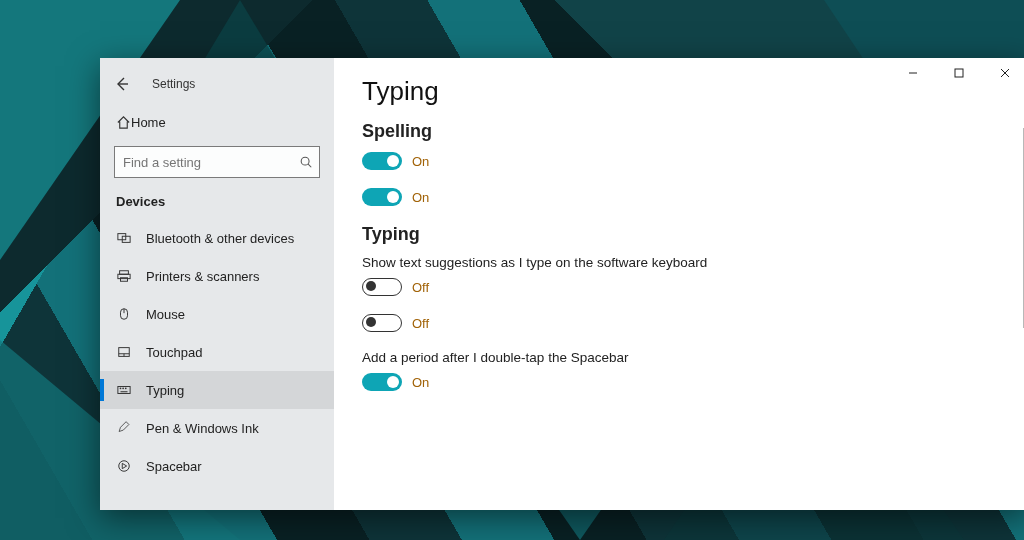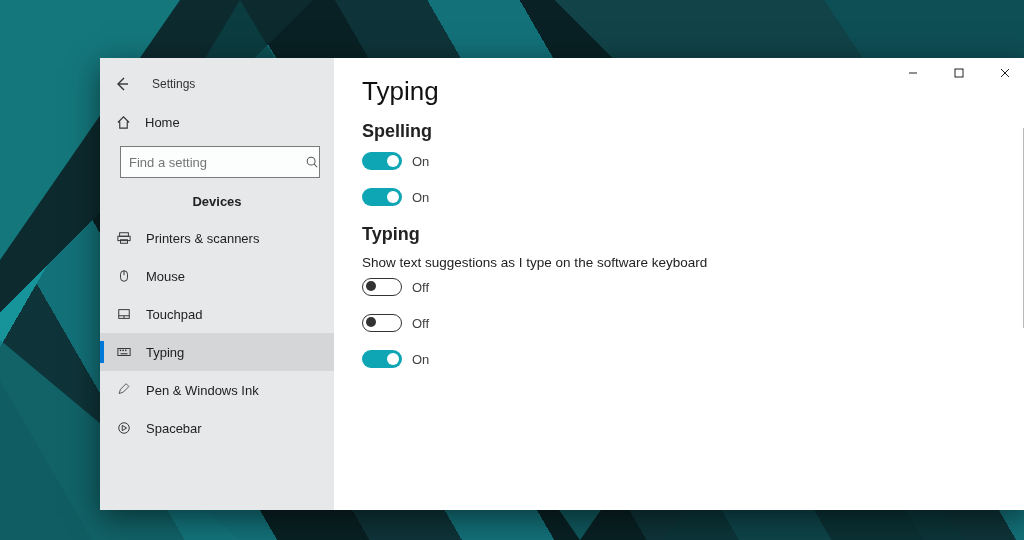--- a/index.html
+++ b/index.html
@@ -67,40 +67,39 @@
   .back-btn {
     width: 24px; height: 24px;
     display:flex;align-items:center;justify-content:center;
     color:#333;
   }
   .app-title { font-size: 12px; color:#333; }
   .home-row {
     display:flex; align-items:center;
     height: 40px;
     padding-left: 16px;
-    gap: 14px;
     font-size: 13px;
     color:#222;
   }
   .search-wrap {
-    margin: 4px 14px 10px 20px;
+    margin: 4px 14px 10px 14px;
     height: 32px;
     border: 1px solid #7a7a7a;
     background: #fcfdfd;
     display:flex; align-items:center;
     padding: 0 8px;
   }
   .search-input {
     flex:1; border:0; outline:0; background:transparent;
     font-size: 13px; color:#555;
   }
   .search-ico { color:#555; }
   .sec-header {
     padding: 6px 16px 10px 16px;
-    font-size: 13px; font-weight: 600; color:#222;text-align:center;
+    font-size: 13px; font-weight: 600; color:#222;
   }
   .nav {
     display:flex; flex-direction:column;
     overflow:hidden;
   }
   .nav-item {
     display:flex; align-items:center;
     height: 38px;
     padding-left: 16px;
     gap: 14px;
@@ -134,21 +133,21 @@
   .group2 { margin-top: 30px; }
   .setting { margin-bottom: 18px; }
   .setting .label { font-size: 13.5px; color:#222; margin-bottom: 8px; }
   .toggle-row { display:flex; align-items:center; gap:10px; }
   .toggle { width:40px; height:18px; border-radius:10px; position:relative; display:inline-block; }
   .toggle .knob { position:absolute; top:3px; width:12px; height:12px; border-radius:50%; background:#fff; }
   .toggle.on { background:#0ea5b5; }
   .toggle.on .knob { right:3px; background:#fff; }
   .toggle.off { background:#fff; border:1.5px solid #333; }
   .toggle.off .knob { left:3px; background:#333; width:10px; height:10px; top:2.2px; }
-  .state { font-size: 13px; color:#404040; }
+  .state { font-size: 13px; color:#a16207; }
 
   svg { display:block; }
 </style>
 </head>
 <body>
 
 <div class="wallpaper">
   <div class="tri t1"></div>
     <div class="tri t2"></div>
     <div class="tri t3"></div>
@@ -207,20 +206,29 @@
           </svg>
       </span>
     </div>
 
     <div class="sec-header">Devices</div>
 
     <nav class="nav">
       <div class="nav-item">
         <span class="ic">
             <svg width="14" height="14" viewBox="0 0 16 16">
+              <rect x="1" y="3" width="9" height="7" fill="none" stroke="#333" stroke-width="1.1"></rect>
+              <rect x="6" y="6" width="9" height="7" fill="none" stroke="#333" stroke-width="1.1"></rect>
+            </svg>
+          </span>
+        <span>Bluetooth &amp; other devices</span>
+      </div>
+      <div class="nav-item">
+        <span class="ic">
+            <svg width="14" height="14" viewBox="0 0 16 16">
               <rect x="3" y="2" width="10" height="4" fill="none" stroke="#333" stroke-width="1.1"></rect>
               <rect x="1" y="6" width="14" height="5" fill="none" stroke="#333" stroke-width="1.1"></rect>
               <rect x="4" y="10" width="8" height="4" fill="none" stroke="#333" stroke-width="1.1"></rect>
             </svg>
           </span>
         <span>Printers &amp; scanners</span>
       </div>
       <div class="nav-item">
         <span class="ic">
             <svg width="14" height="14" viewBox="0 0 16 16">
@@ -312,20 +320,21 @@
     <div class="setting">
       <div class="toggle-row">
         <span class="toggle off">
             <span class="knob"></span>
           </span>
         <span class="state">Off</span>
       </div>
     </div>
 
     <div class="setting">
+      <div class="label">Add a period after I double-tap the Spacebar</div>
       <div class="toggle-row">
         <span class="toggle on">
             <span class="knob"></span>
           </span>
         <span class="state">On</span>
       </div>
     </div>
 
   </main>
 </div>

